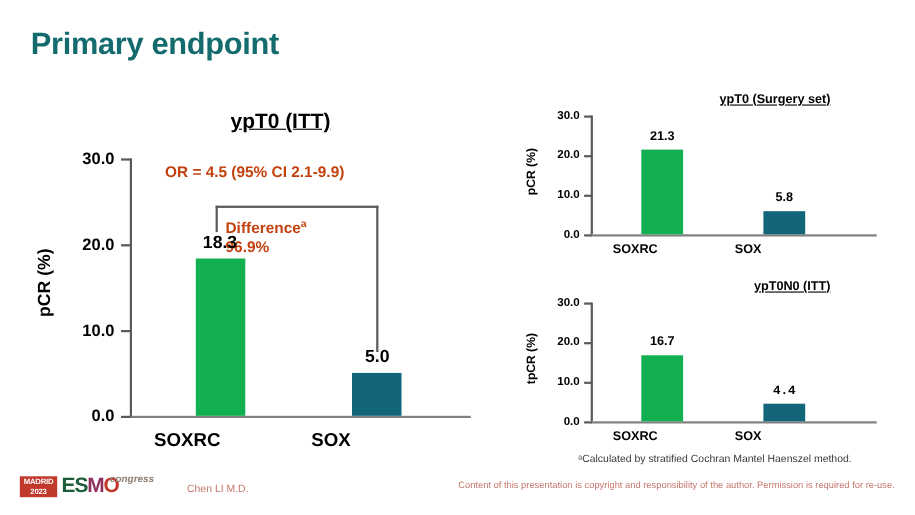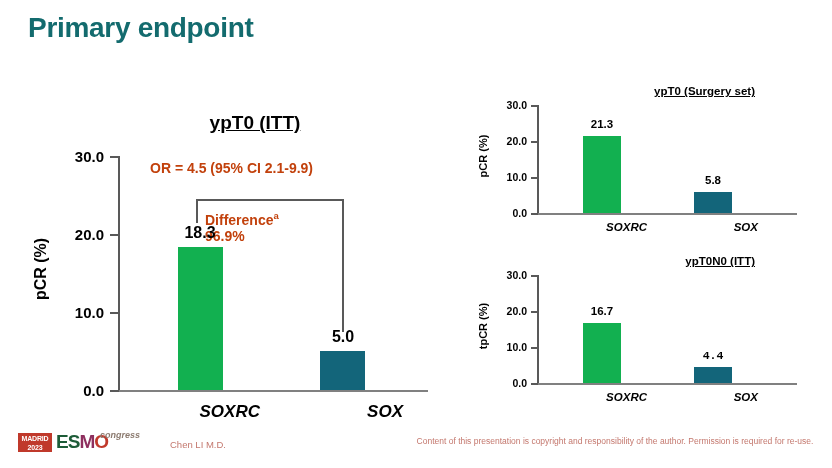--- a/index.html
+++ b/index.html
@@ -18,21 +18,21 @@
   .slide {
     position: absolute;
     inset: 0;
     background: #ffffff;
   }
 
   
   .slide-title {
     position: absolute;
     left: 28px;
-    top: 12px;
+    top: 24px;
     font-size: 28px;
     font-weight: bold;
     color: #136b6e;
     letter-spacing: -0.3px;
     white-space: nowrap;
   }
 
   
   .chart { position: absolute; }
   .chart-title {
@@ -78,29 +78,28 @@
   .bar.teal  { background: #13657a; }
   .bar-value {
     position: absolute;
     text-align: center;
     font-weight: bold;
     white-space: nowrap;
     color: #000;
   }
   .cat-label {
     position: absolute;
-    text-align: right;
-    font-weight: bold;
-    white-space: nowrap;
-    color: #000;
-    font-style: italic;
-  }
-
-  
-  #chart-main { left: 0; top: 16px; width: 460px; height: 420px; }
+    text-align: left;
+    font-weight: bold;
+    white-space: nowrap;
+    color: #000;
+  }
+
+  
+  #chart-main { left: 0; top: 4px; width: 460px; height: 420px; }
   #chart-main .chart-title { left: 120px; top: 96px; width: 270px; font-size: 19px; }
   #chart-main .axis-y { left: 118px; top: 140px; height: 236px; }
   #chart-main .axis-x { left: 118px; top: 374px; width: 310px; }
   #chart-main .tick { left: 110px; width: 9px; }
   #chart-main .tick-label { width: 60px; left: 44px; font-size: 15px; }
   #chart-main .axis-title { font-size: 16px; left: 6px; top: 244px; width: 70px; text-align: center; }
   #chart-main .cat-label { font-size: 17px; top: 386px; width: 120px; }
   #chart-main .bar-value { font-size: 16px; width: 80px; }
 
   .annot {
@@ -313,20 +312,21 @@
     <div class="bar green" style="left:128px; top:73px; width:38px; height:60px;"></div>
     <div class="bar teal" style="left:239px; top:117px; width:38px; height:16px;"></div>
 
     <div class="bar-value" style="left:117px; top:55px;">16.7</div>
     <div class="bar-value" style="left:228px; top:99px;font-family:Liberation Mono, monospace;">4.4</div>
 
     <div class="cat-label" style="left:102px;">SOXRC</div>
     <div class="cat-label" style="left:213px;">SOX</div>
   </div>
 
+  <div id="footnote">ᵃCalculated by stratified Cochran Mantel Haenszel method.</div>
   <div id="copyright">Content of this presentation is copyright and responsibility of the author. Permission is required for re-use.</div>
   <div id="presenter">Chen LI M.D.</div>
 
   <div id="esmo-logo">
     <div id="esmo-madrid">
       <div>MADRID</div>
       <div>2023</div>
     </div>
     <div id="esmo-word"><span class="l-e">E</span><span class="l-s">S</span><span class="l-m">M</span><span class="l-o">O</span></div>
     <div id="esmo-congress">congress</div>

